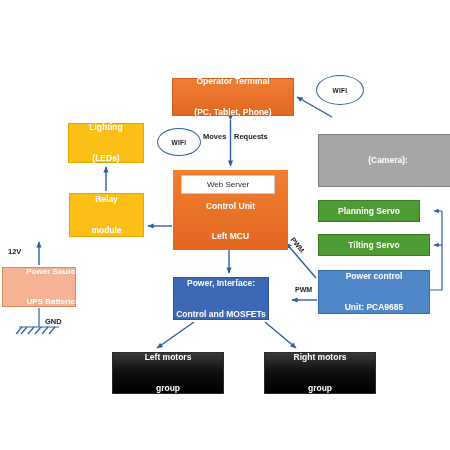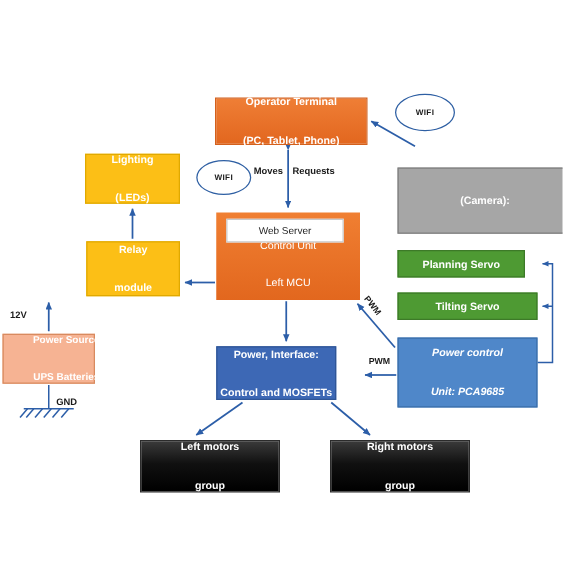--- a/index.html
+++ b/index.html
@@ -18,23 +18,23 @@
      color:#fff;font-size:8.5px;font-weight:600;
      border:1px solid #d4601c;}
   #operator-terminal::before,#operator-terminal::after{
      content:"";position:absolute;top:-3px;bottom:-3px;width:8px;
      background:linear-gradient(to bottom,#f59a5c,#d9601b);
      border:1px solid #cf5d1b;z-index:-1;}
   #operator-terminal::before{left:-7px;border-radius:2px 0 0 2px;}
   #operator-terminal::after{right:-7px;border-radius:0 2px 2px 0;}
 
   
-  #control-unit{left:173px;top:170px;width:115px;height:70px;
+  #control-unit{left:173px;top:170px;width:115px;height:80px;
      background:linear-gradient(to bottom,#f07f32,#e2671e);
-     color:#fff;font-size:8.5px;font-weight:400;
+     color:#fff;font-size:8.5px;font-weight:700;
      justify-content:flex-end;padding-bottom:8px;}
   #web-server{position:absolute;left:181px;top:175px;width:92px;height:17px;
      background:#ffffff;border:1px solid #c9c9c9;color:#262626;
      font-size:8px;font-weight:400;display:flex;align-items:center;
      justify-content:center;}
 
   
   .yellow{background:#fcbf16;border:1px solid #e0a900;color:#ffffff;
           font-size:8.5px;font-weight:600;}
   #lighting{left:68px;top:123px;width:76px;height:40px;justify-content:center;}
@@ -47,21 +47,21 @@
 
   
   .green{background:#4e9a33;border:1px solid #3d7a28;color:#ffffff;
          font-size:8.5px;font-weight:600;}
   #planning-servo{left:318px;top:200px;width:102px;height:22px;}
   #tilting-servo{left:318px;top:234px;width:112px;height:22px;}
 
   
   .blue{background:#4f87c9;border:1px solid #3a6ea8;color:#ffffff;
         font-size:8.5px;font-weight:600;}
-  #power-control-unit{left:318px;top:270px;width:112px;height:56px;font-style:italic;}
+  #power-control-unit{left:318px;top:270px;width:112px;height:44px;}
   #power-interface{left:173px;top:277px;width:96px;height:43px;
      background:#3d68b5;border:1px solid #2f5596;color:#fff;
      font-size:8.5px;font-weight:600;}
 
   
   #power-source{left:2px;top:267px;width:74px;height:40px;
      background:#f6b393;border:1px solid #d88a5f;color:#ffffff;
      font-size:8px;font-weight:600;padding-left:28px;}
 
   

